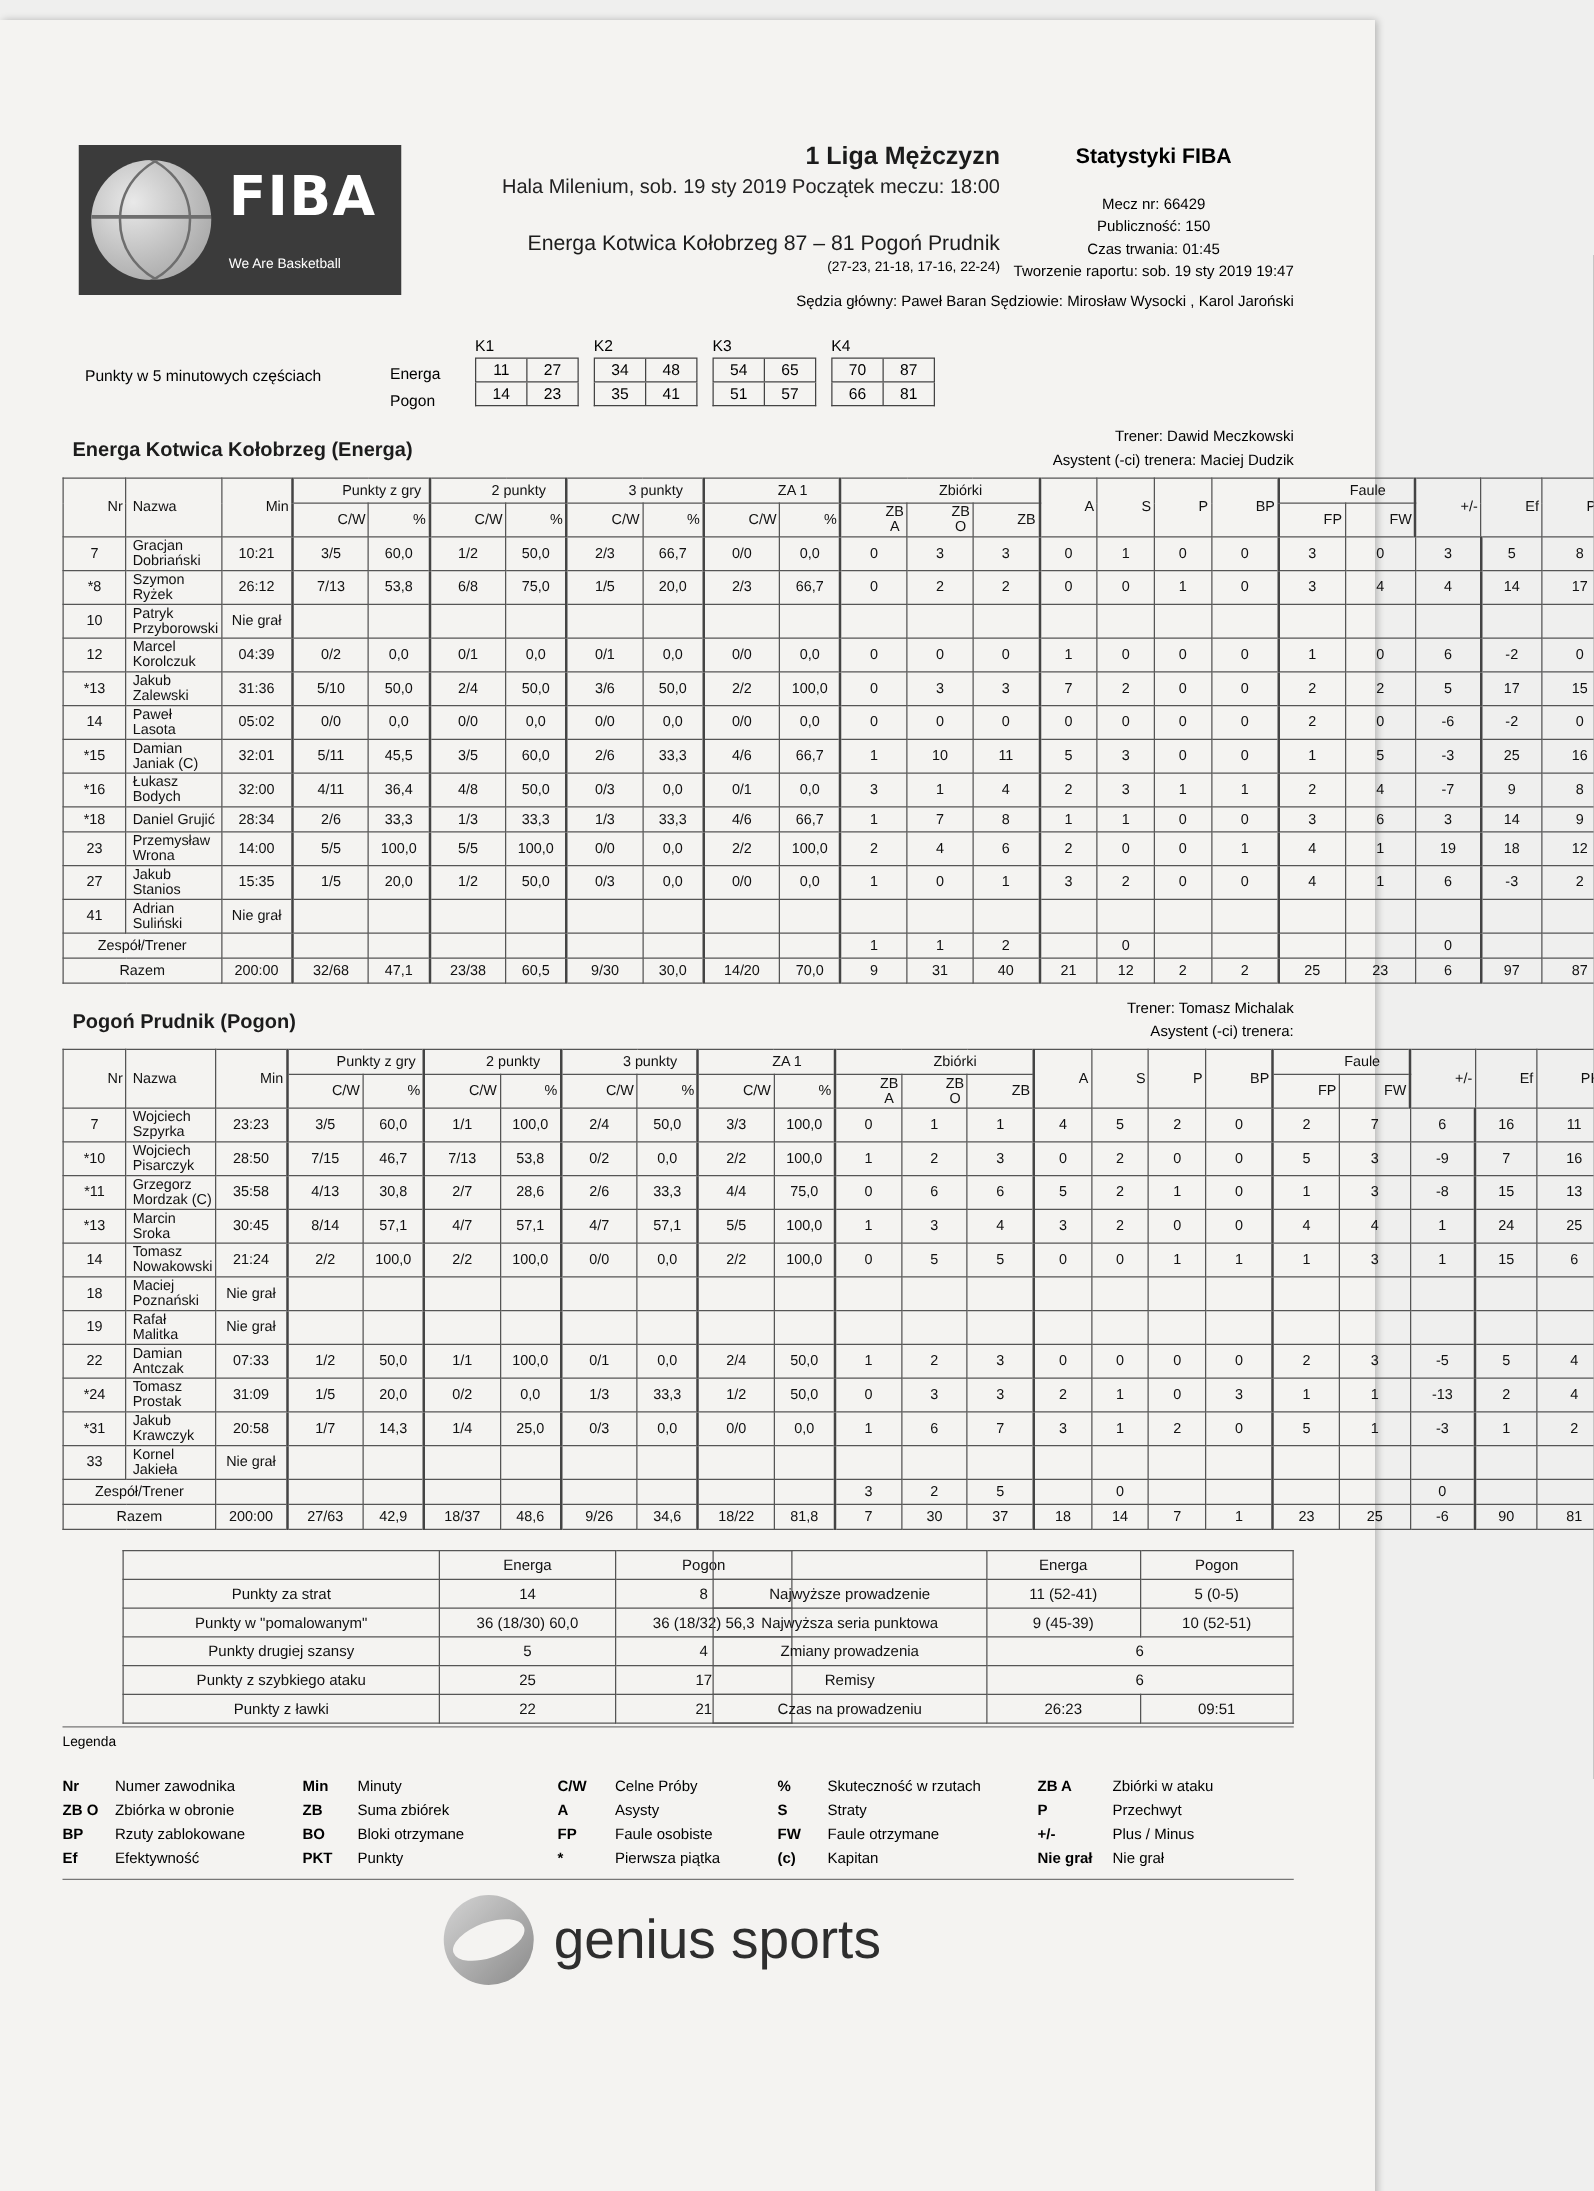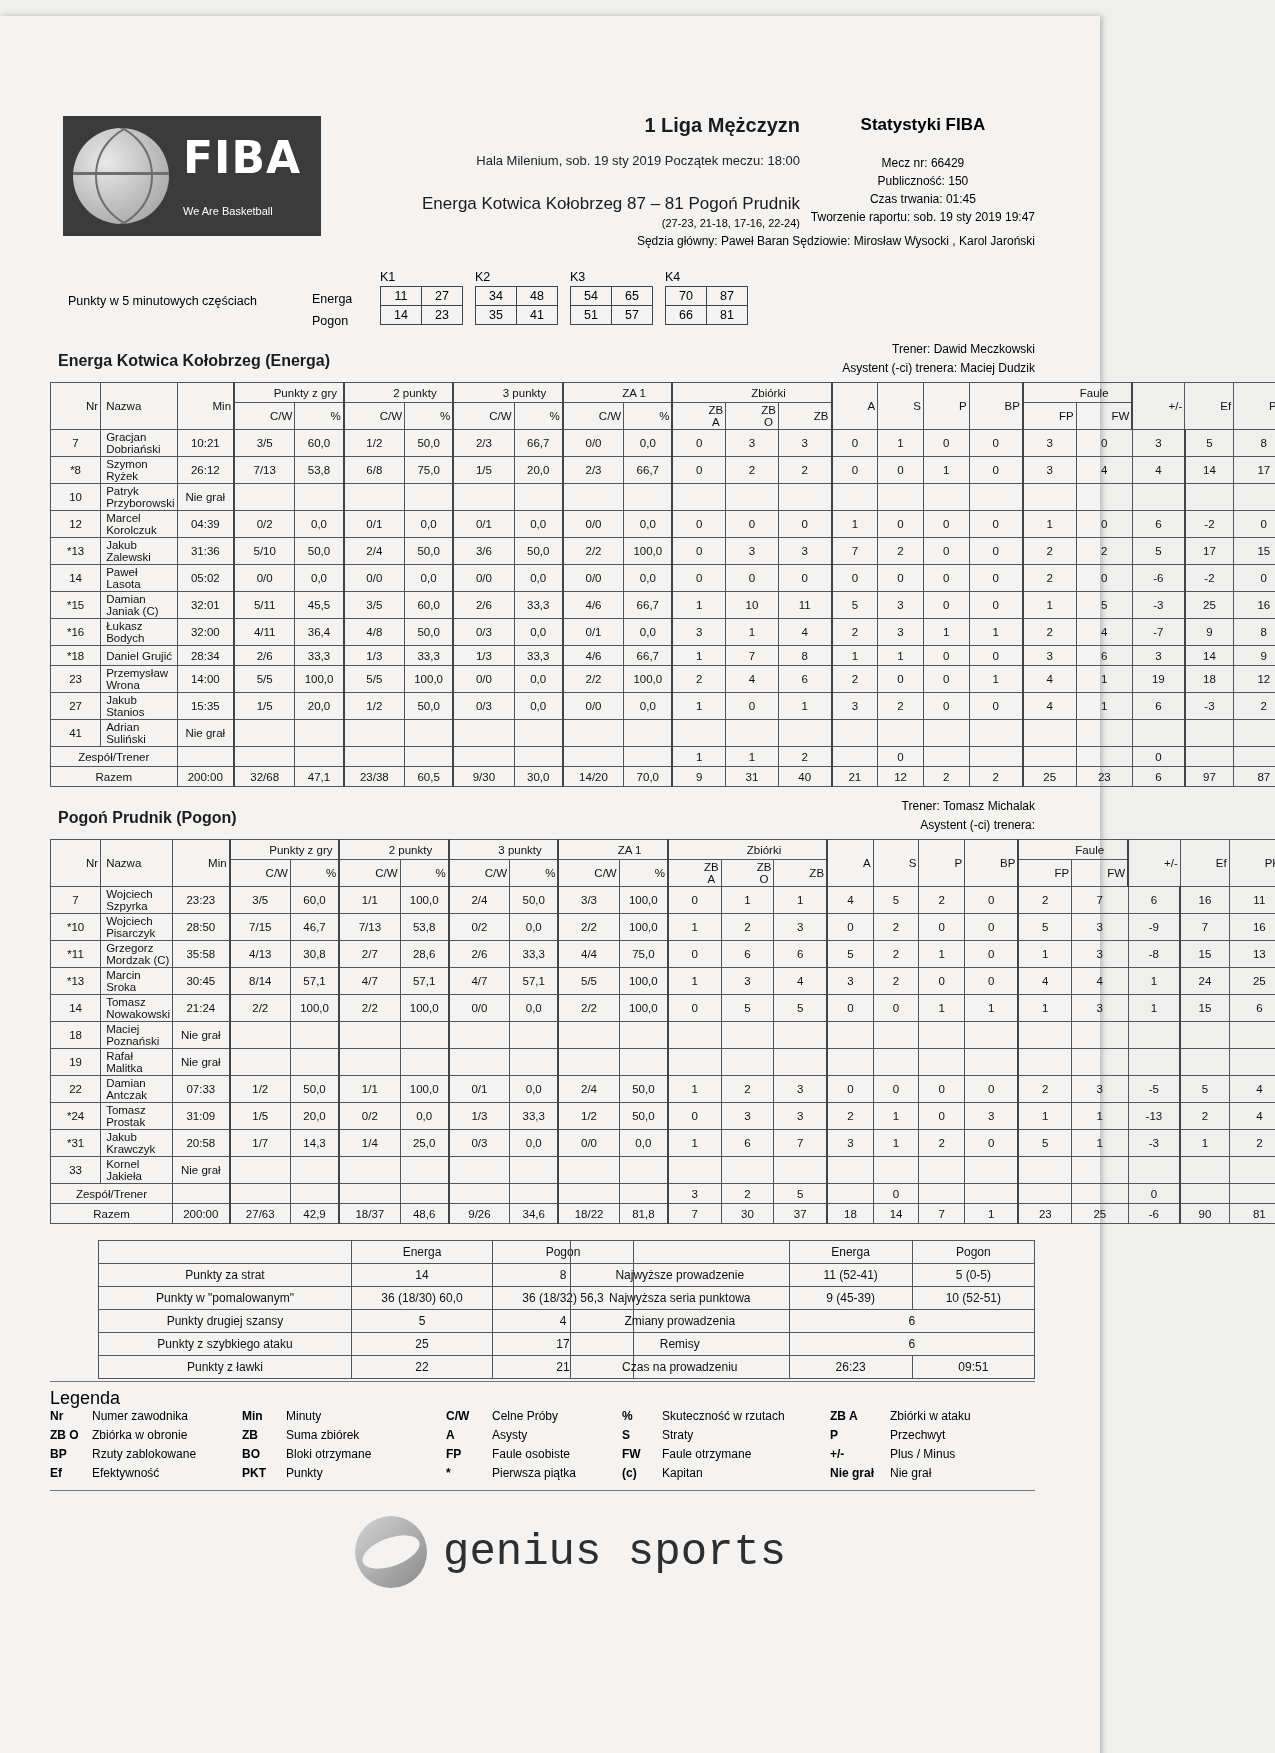--- a/index.html
+++ b/index.html
@@ -87,22 +87,22 @@
     left: 280px; top: 8px;
     width: 470px;
     text-align: right;
   }
   .hdr-title {
     font-size: 20px;
     font-weight: bold;
     color: #1b1b1b;
   }
   .hdr-venue {
-    font-size: 13px;
-    margin-top: 16px;
+    font-size: 16px;
+    margin-top: 4px;
     color: #222;
   }
   .hdr-score {
     font-size: 17px;
     margin-top: 26px;
     color: #1b1b1b;
   }
   .hdr-periods {
     font-size: 11px;
     margin-top: 3px;
@@ -236,22 +236,22 @@
   .mini-right td.lbl { width: 258px; }
   .mini-right td.val { width: 106px; }
 
   
   .legend {
     margin-top: 16px;
     border-top: 1px solid #777;
     padding-top: 6px;
   }
   .legend-title {
-    font-size: 18px;
-    margin-bottom: 0;
+    font-size: 11px;
+    margin-bottom: 22px;
   }
   .legend-grid {
     display: grid;
     grid-template-columns: 42px 150px 44px 160px 46px 130px 40px 168px 60px 120px;
     font-size: 12px;
     row-gap: 5px;
     align-items: baseline;
   }
   .legend-grid b { font-weight: bold; }
   .legend-foot {
@@ -280,21 +280,21 @@
     left: 6px; top: 22px;
     width: 60px; height: 28px;
     background: #f4f3f1;
     border-radius: 50% 50% 50% 50%;
     transform: rotate(-20deg);
   }
   .genius-text {
     margin-left: 16px;
     font-size: 44px;
     color: #2e2e2e;
-    font-family: Liberation Mono, monospace;
+    font-family: Liberation Sans, sans-serif;
   }
 </style>
 </head>
 <body>
 
 <div class="page">
  <div class="paper">
   <div class="sheet">
 
     <div class="header">

